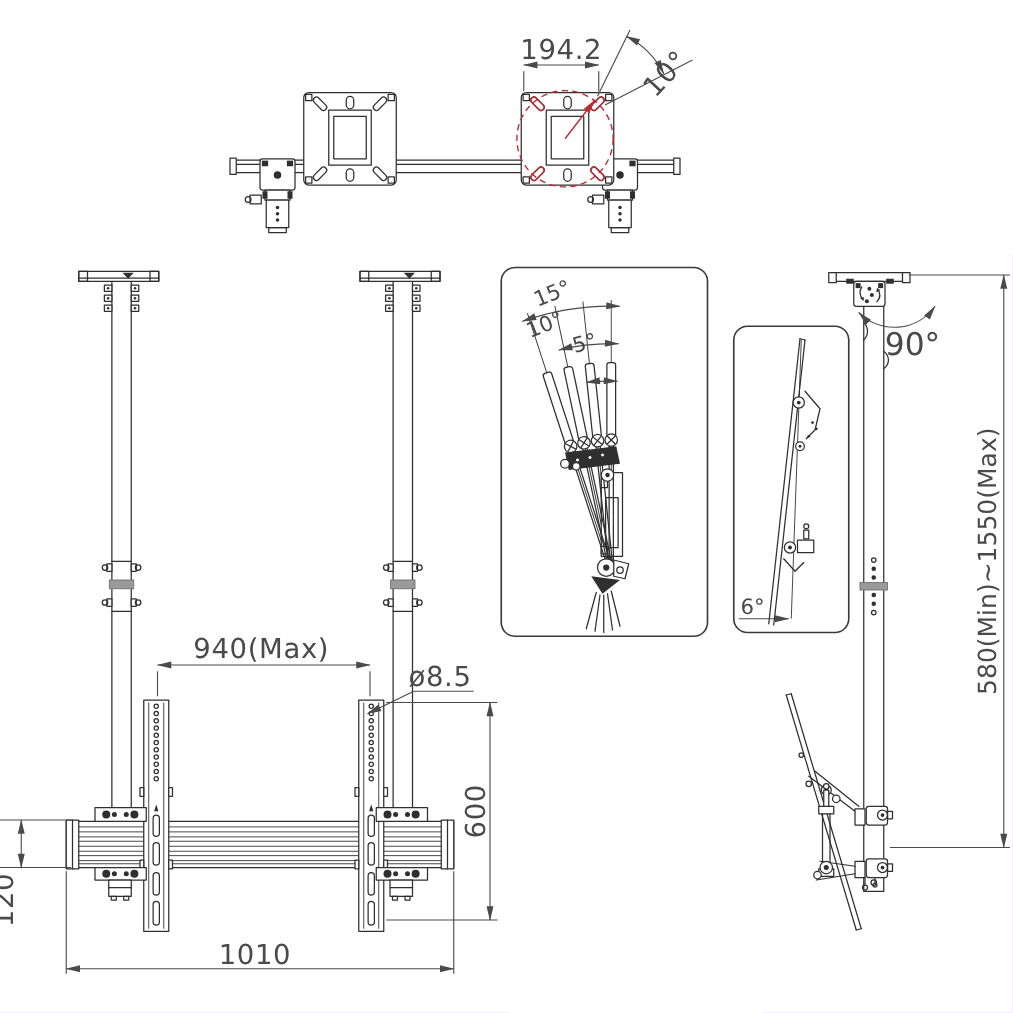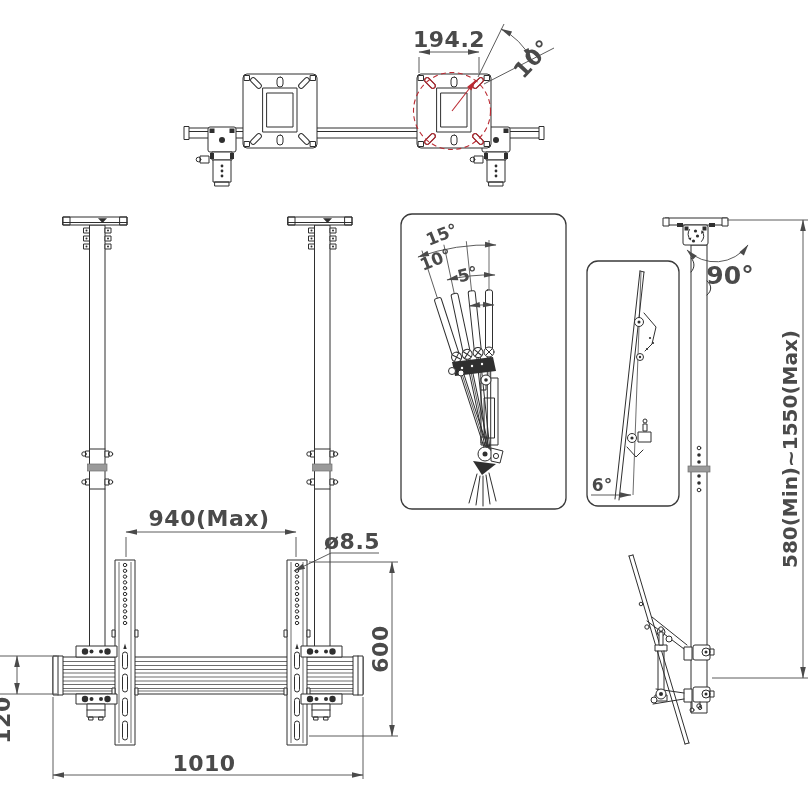--- a/index.html
+++ b/index.html
@@ -1,17 +1,17 @@
 <!DOCTYPE html>
 <html><head>
 <meta charset="utf-8">
 <style>
   html,body{margin:0;padding:0;background:#ffffff;}
   .stage{position:relative;width:810px;height:810px;background:#c4b5fd;overflow:hidden;
-         font-family:"DejaVu Sans","Liberation Sans",sans-serif;font-weight:bold;}
+         font-family:"DejaVu Sans","Liberation Sans",sans-serif;}
   svg{display:block;}
   .p  {fill:none;stroke:#2f2f2f;stroke-width:1;stroke-linecap:round;stroke-linejoin:round;}
   .pw {fill:#ffffff;stroke:#2f2f2f;stroke-width:1;stroke-linejoin:round;}
   .pd {fill:#2f2f2f;stroke:none;}
   .thin{fill:none;stroke:#2f2f2f;stroke-width:.7;}
   .d  {fill:none;stroke:#4a4a4a;stroke-width:.9;}
   .box{fill:#ffffff;stroke:#3a3a3a;stroke-width:1.3;}
   .gray{fill:#9a9a9a;stroke:#6f6f6f;stroke-width:.7;}
   .red{fill:none;stroke:#bb2b33;stroke-width:1.1;}
   .txt{fill:#4a4a4a;font-size:22px;letter-spacing:.5px;}

